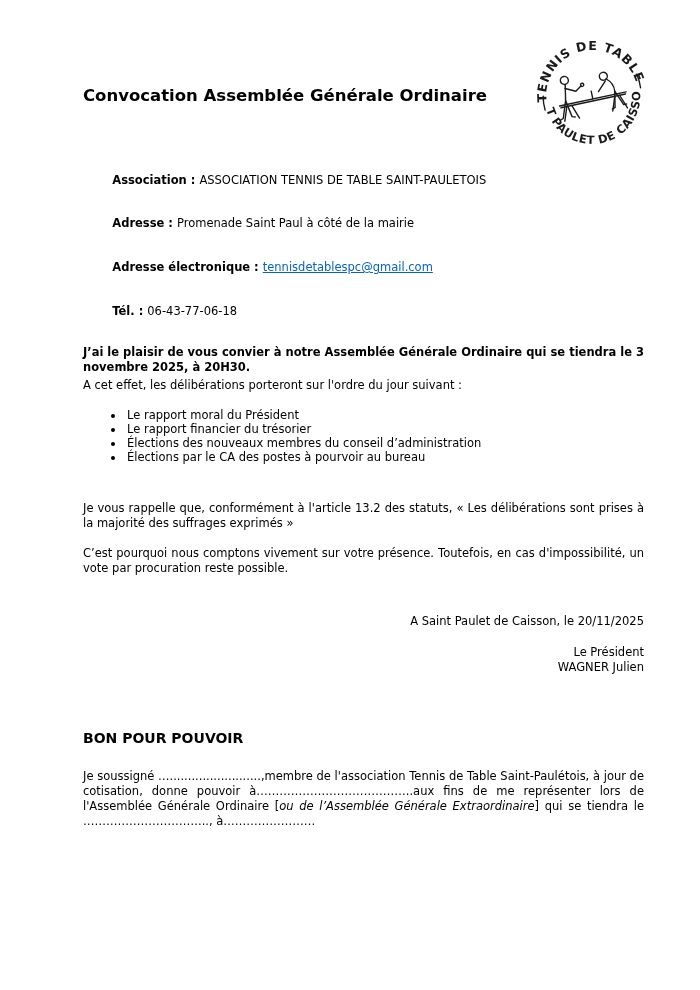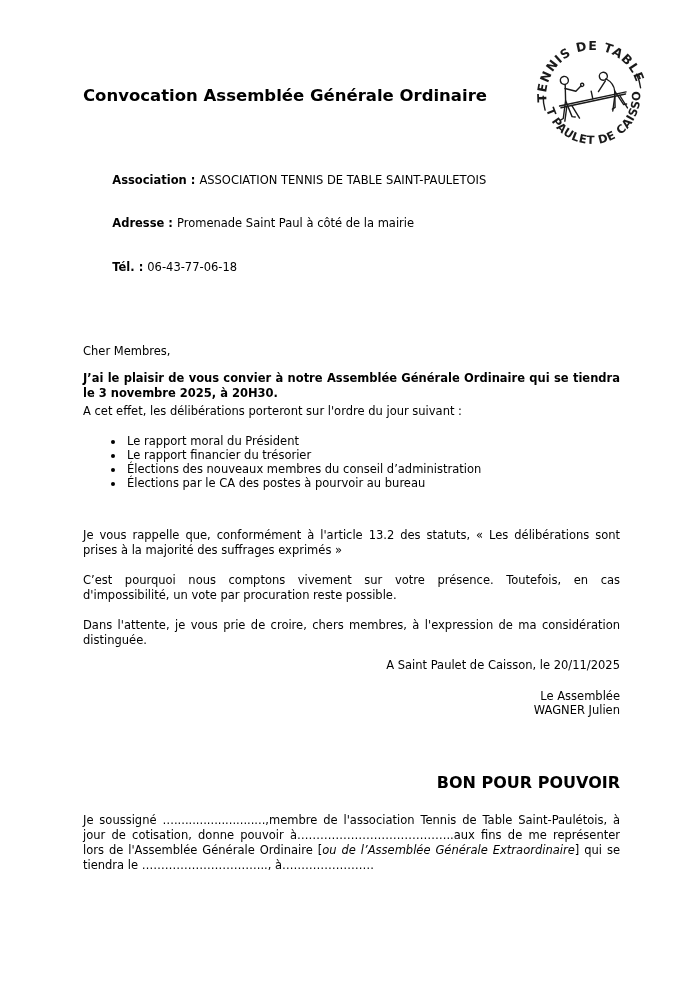--- a/index.html
+++ b/index.html
@@ -8,21 +8,21 @@
     position:relative;
     width:700px; height:990px;
     margin:0 auto;
     background:#ffffff;
     font-family:"DejaVu Sans","Liberation Sans",sans-serif;
     font-size:11.5px;
     line-height:15px;
     color:#000000;
     overflow:hidden;
   }
-  .content { padding:0 80px 0 83px; }
+  .content { padding:0 56px 0 83px; }
   .title {
     margin-top:86px;
     font-size:16.5px;
     line-height:20px;
     font-weight:bold;
   }
   .logo-wrap {
     position:absolute;
     top:38px; right:48px;
     width:120px; height:114px;
@@ -34,27 +34,27 @@
   .salutation { margin-top:55px; }
   .just { text-align:justify; }
   .p1 { margin-top:12px;font-weight:bold; }
   .p2 { margin-top:3px; }
   .agenda { margin-top:16px; padding-left:42px; }
   .agenda li { line-height:13.8px; padding-left:2px; }
   .p3 { margin-top:37px; }
   .p4 { margin-top:15px; }
   .p5 { margin-top:15px; }
   .right { text-align:right; }
-  .place-date { margin-top:10px; }
+  .place-date { margin-top:38px; }
   .sig-block { margin-top:16px; line-height:14.5px; }
   .pouvoir-heading {
     margin-top:57px;
-    text-align:right;
+    text-align:left;
     font-weight:bold;
-    font-size:16px;
+    font-size:14px;
   }
   .pouvoir-para { margin-top:23px; }
   .pouvoir-italic { font-style:italic; }
   .stamp { stroke:#1a1a1a; fill:none; stroke-width:1.4; stroke-linecap:round; stroke-linejoin:round; }
   .stamp-text { fill:#1a1a1a; stroke:none; font-family:"DejaVu Sans","Liberation Sans",sans-serif; font-weight:bold; }
 </style>
 </head>
 <body>
 
 <div class="page">
@@ -103,47 +103,48 @@
     <h1 class="title">Convocation Assemblée Générale Ordinaire</h1>
 
     <div class="info">
       <div class="info-line">
         <span class="info-label">Association : </span><span>ASSOCIATION TENNIS DE TABLE SAINT-PAULETOIS</span>
       </div>
       <div class="info-line">
         <span class="info-label">Adresse : </span><span>Promenade Saint Paul à côté de la mairie</span>
       </div>
       <div class="info-line">
+        <span class="info-label">Adresse électronique : </span><a class="email-link">tennisdetablespc@gmail.com</a>
+      </div>
+      <div class="info-line">
         <span class="info-label">Tél. : </span><span>06-43-77-06-18</span>
       </div>
     </div>
 
-    <p class="salutation">Cher Membres,</p>
 
     <p class="p1 just">J’ai le plaisir de vous convier à notre Assemblée Générale Ordinaire qui se tiendra le 3 novembre 2025, à 20H30.</p>
 
     <p class="p2">A cet effet, les délibérations porteront sur l'ordre du jour suivant :</p>
 
     <ul class="agenda">
       <li>Le rapport moral du Président</li>
       <li>Le rapport financier du trésorier</li>
       <li>Élections des nouveaux membres du conseil d’administration</li>
       <li>Élections par le CA des postes à pourvoir au bureau</li>
     </ul>
 
     <p class="p3 just">Je vous rappelle que, conformément à l'article 13.2 des statuts, « Les délibérations sont prises à la majorité des suffrages exprimés »</p>
 
     <p class="p4 just">C’est pourquoi nous comptons vivement sur votre présence. Toutefois, en cas d'impossibilité, un vote par procuration reste possible.</p>
 
-    <p class="p5 just">Dans l'attente, je vous prie de croire, chers membres, à l'expression de ma considération distinguée.</p>
 
     <p class="place-date right">A Saint Paulet de Caisson, le 20/11/2025</p>
 
     <div class="sig-block right">
-      <div>Le Assemblée</div>
+      <div>Le Président</div>
       <div>WAGNER Julien</div>
     </div>
 
     <p class="pouvoir-heading">BON POUR POUVOIR</p>
 
     <p class="pouvoir-para just">
       <span>Je soussigné ….........................,membre de l'association Tennis de Table Saint-Paulétois, à jour de cotisation, donne pouvoir à…………………………………..aux fins de me représenter lors de l'Assemblée Générale Ordinaire [</span><span class="pouvoir-italic">ou de l’Assemblée Générale Extraordinaire</span><span>] qui se tiendra le …………………………..., à……………………</span>
     </p>
 
   </div>

